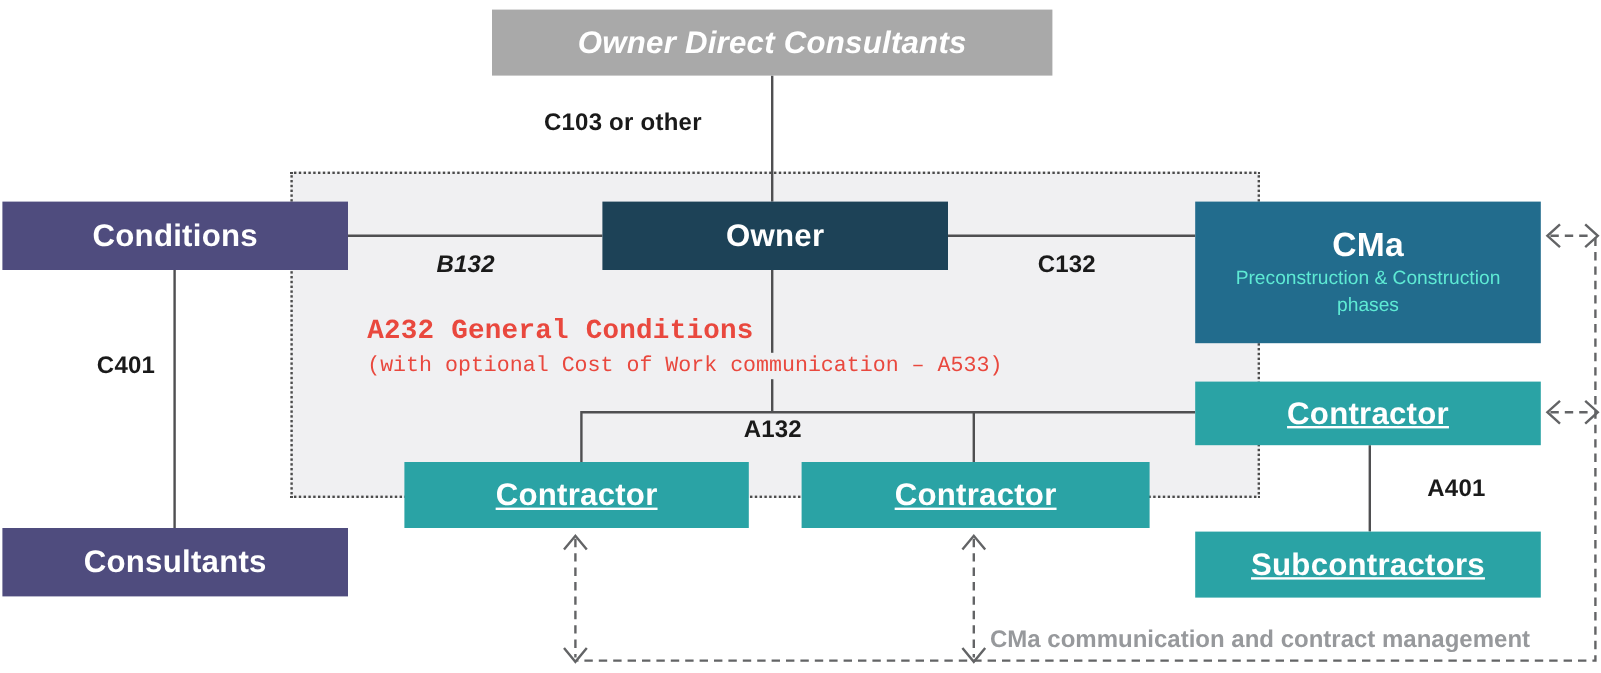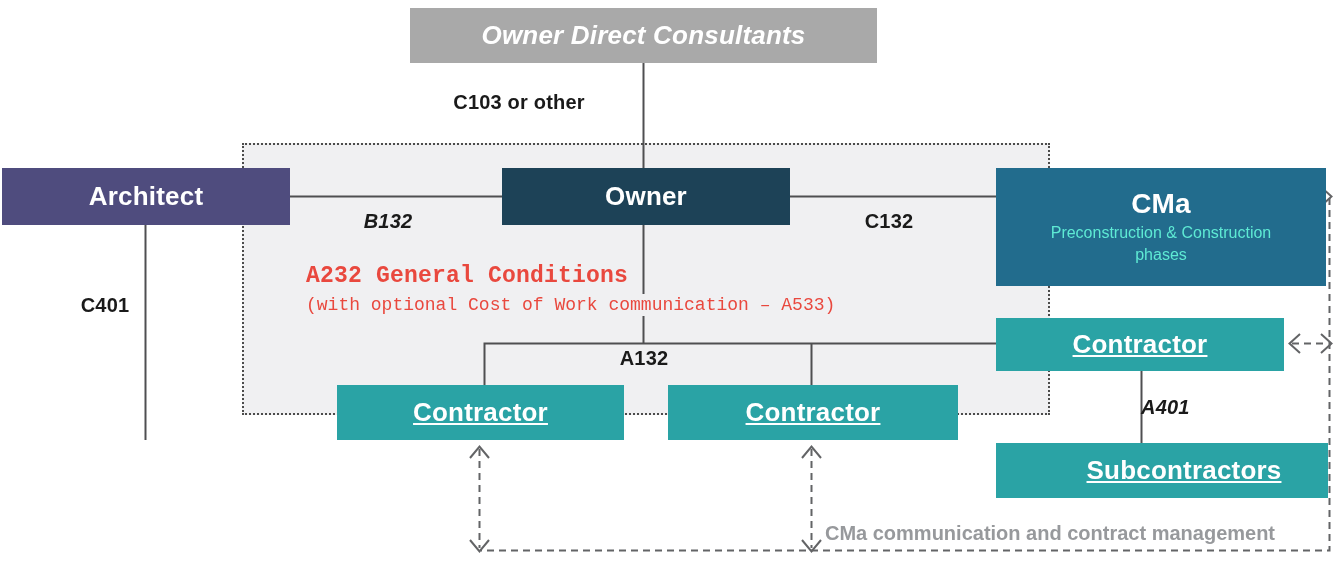--- a/index.html
+++ b/index.html
@@ -17,37 +17,37 @@
 
   .gray-box{background:var(--gray_box);}
   .purple-box{background:var(--purple);}
   .navy-box{background:var(--navy);}
   .cmablue-box{background:var(--cma_blue);}
   .teal-box{background:var(--teal);text-decoration:underline;}
 
   #box-odc{left:410px;top:8px;width:467px;height:55px;font-style:italic;}
   #box-architect{left:2px;top:168px;width:288px;height:57px;}
   #box-owner{left:502px;top:168px;width:288px;height:57px;}
-  #box-cma{left:996px;top:168px;width:330px;height:118px;}
+  #box-cma{left:996px;top:168px;width:288px;height:118px;}
   #box-cma .t{font-size:28px;margin-bottom:2px;}
   #box-cma .sub{font-weight:normal;font-size:16px;line-height:1.35;max-width:232px;color:#5eead4;}
   #box-contractor-right{left:996px;top:318px;width:288px;height:53px;}
   #box-contractor-1{left:337px;top:385px;width:287px;height:55px;}
   #box-contractor-2{left:668px;top:385px;width:290px;height:55px;}
-  #box-subcontractors{left:996px;top:443px;width:288px;height:55px;padding-left:44px;}
+  #box-subcontractors{left:996px;top:443px;width:288px;height:55px;}
   #box-consultants{left:2px;top:440px;width:288px;height:57px;}
 
   .edge-label{position:absolute;z-index:4;font-weight:bold;font-size:20px;color:#1a1a1a;
     letter-spacing:.2px;}
   #lbl-c103{left:408px;top:91px;width:222px;text-align:center;}
   #lbl-b132{left:338px;top:210px;width:100px;text-align:center;font-style:italic;}
   #lbl-c132{left:839px;top:210px;width:100px;text-align:center;}
   #lbl-a132{left:594px;top:347px;width:100px;text-align:center;}
   #lbl-c401{left:55px;top:294px;width:100px;text-align:center;}
-  #lbl-a401{left:1141px;top:396px;width:97px;text-align:left;font-style:italic;}
+  #lbl-a401{left:1141px;top:396px;width:97px;text-align:right;}
 
   #note{position:absolute;left:306px;top:263px;z-index:4;color:var(--red);font-family:Liberation Mono, monospace;}
   #note .nt{font-weight:bold;font-size:23px;letter-spacing:.2px;}
   #note .ns{display:inline-block;font-size:18px;margin-top:5px;background:var(--panel);
     padding:1px 6px 1px 0;}
 
   #caption{position:absolute;left:820px;top:522px;width:460px;z-index:4;text-align:center;
     font-weight:bold;font-size:20px;color:var(--caption_gray);}
 </style>
 </head>
@@ -88,21 +88,21 @@
         <path d="M1321 334 L1331.5 343.5 L1321 353"></path>
       </g>
     </g>
   </svg>
 
   <div class="box gray-box" id="box-odc">
     <span class="t">Owner Direct Consultants</span>
   </div>
 
   <div class="box purple-box" id="box-architect">
-    <span class="t">Architect</span>
+    <span class="t">Conditions</span>
   </div>
 
   <div class="box navy-box" id="box-owner">
     <span class="t">Owner</span>
   </div>
 
   <div class="box cmablue-box" id="box-cma">
     <span class="t">CMa</span>
     <span class="sub">Preconstruction &amp; Construction phases</span>
   </div>
@@ -116,20 +116,23 @@
   </div>
 
   <div class="box teal-box" id="box-contractor-2">
     <span class="t">Contractor</span>
   </div>
 
   <div class="box teal-box" id="box-subcontractors">
     <span class="t">Subcontractors</span>
   </div>
 
+  <div class="box purple-box" id="box-consultants">
+    <span class="t">Consultants</span>
+  </div>
 
   <div class="edge-label" id="lbl-c103">C103 or other</div>
   <div class="edge-label" id="lbl-b132">B132</div>
   <div class="edge-label" id="lbl-c132">C132</div>
   <div class="edge-label" id="lbl-a132">A132</div>
   <div class="edge-label" id="lbl-c401">C401</div>
   <div class="edge-label" id="lbl-a401">A401</div>
 
   <div id="note">
     <div class="nt">A232 General Conditions</div>

